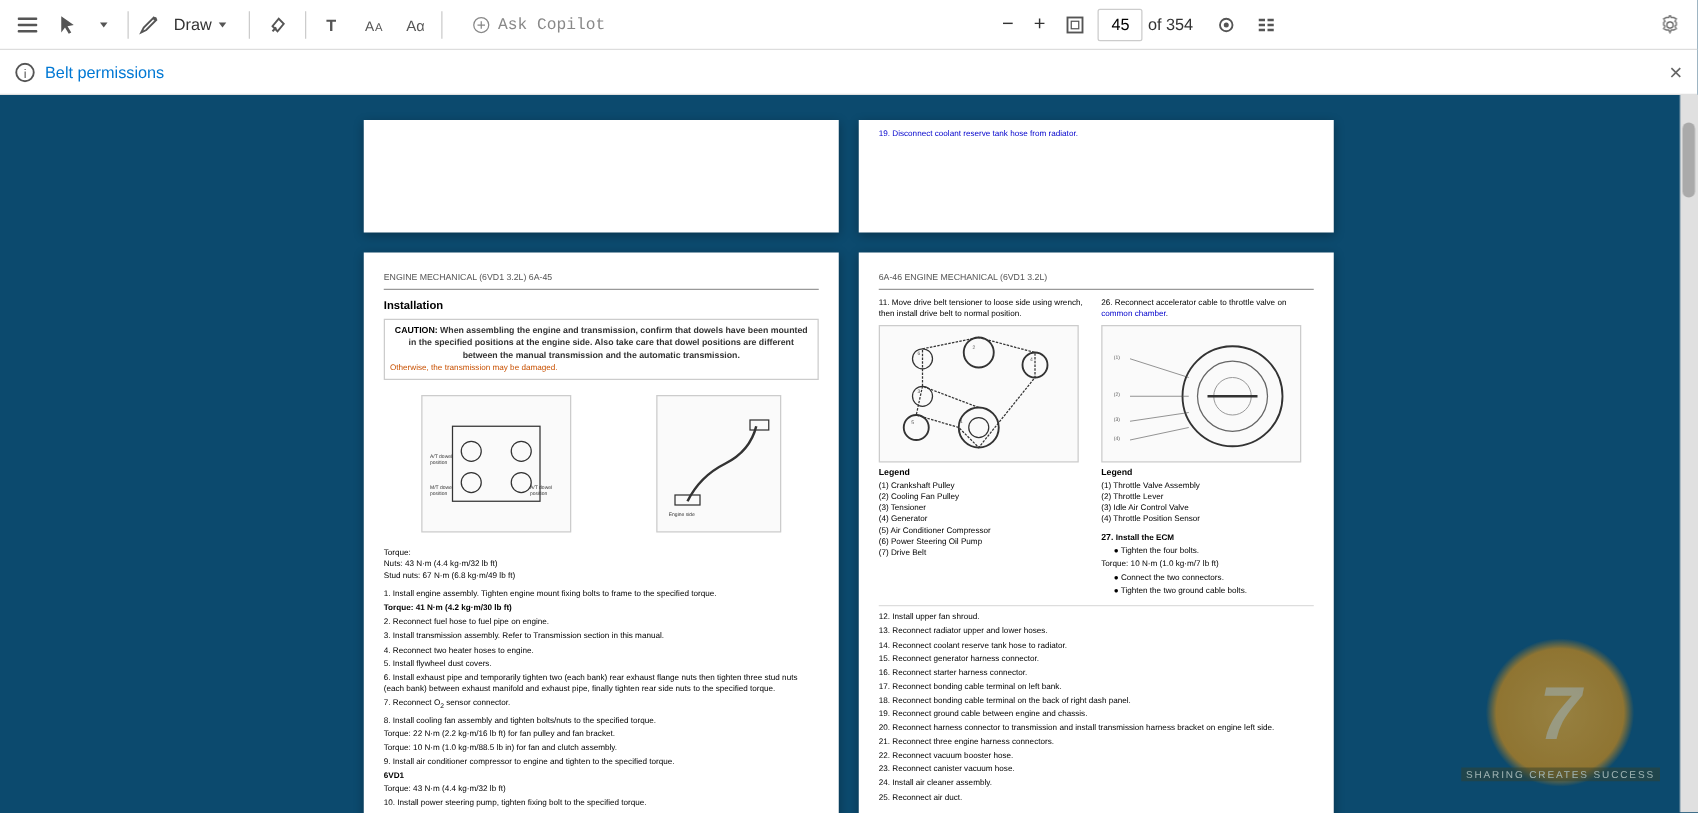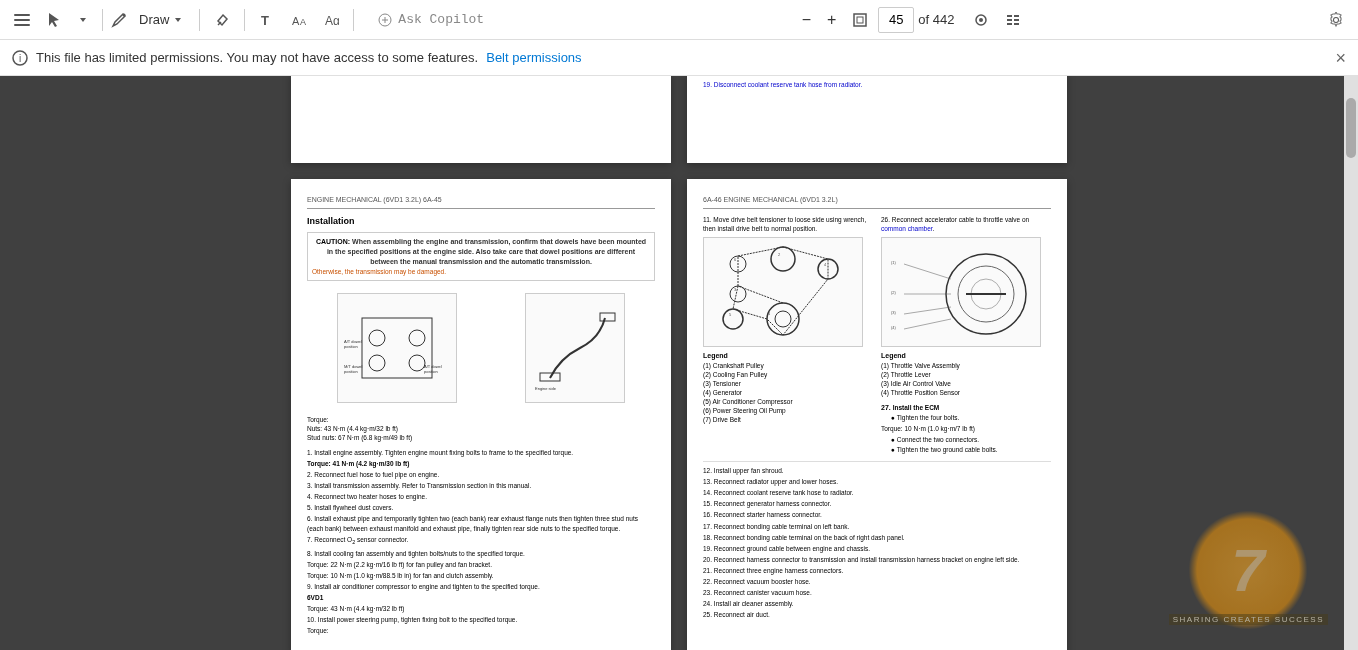--- a/index.html
+++ b/index.html
@@ -107,24 +107,23 @@
       cursor: pointer;
       font-size: 18px;
       color: #666;
       line-height: 1;
     }
 
     
     #main {
       display: flex;
       height: calc(650px - 40px - 36px);
-      background: #404040;
+      background: #0c4a6e;
       overflow: auto;
       position: relative;
-      align-items: center;
     }
 
     
     #scrollbar {
       position: absolute;
       right: 0;
       top: 0;
       width: 14px;
       height: 100%;
       background: #e0e0e0;
@@ -422,21 +421,21 @@
     <button class="toolbar-btn">
       <span>+</span>
     </button>
     <button class="toolbar-btn">
       <svg width="16" height="16" viewBox="0 0 16 16">
           <rect x="2" y="2" width="12" height="12" fill="none" stroke="#555" stroke-width="1.5"></rect>
           <rect x="5" y="5" width="6" height="6" fill="none" stroke="#555" stroke-width="1"></rect>
         </svg>
     </button>
     <input class="page-input" type="text" value="45" style="">
-    <span class="page-of">of 442</span>
+    <span class="page-of">of 354</span>
   </div>
 
   <div class="toolbar-right">
     <button class="toolbar-btn">
       <svg width="16" height="16" viewBox="0 0 16 16">
           <circle cx="8" cy="8" r="5" fill="none" stroke="#555" stroke-width="1.5"></circle>
           <circle cx="8" cy="8" r="2" fill="#555"></circle>
         </svg>
     </button>
     <button class="toolbar-btn">
@@ -459,21 +458,20 @@
         </svg>
     </button>
   </div>
 </div>
 
 <div id="notif-bar">
   <svg width="16" height="16" viewBox="0 0 16 16">
       <circle cx="8" cy="8" r="7" fill="none" stroke="#555" stroke-width="1.5"></circle>
       <text x="7" y="12" font-size="10" fill="#555">i</text>
     </svg>
-  <span>This file has limited permissions. You may not have access to some features.</span>
   <a class="notif-link">Belt permissions</a>
   <button class="notif-close" title="Close">×</button>
 </div>
 
 <div id="main">
   <div id="pdf-container">
 
     <div class="page-row">
       <div class="pdf-page page-top-left">
         <div class="top-partial-content">

